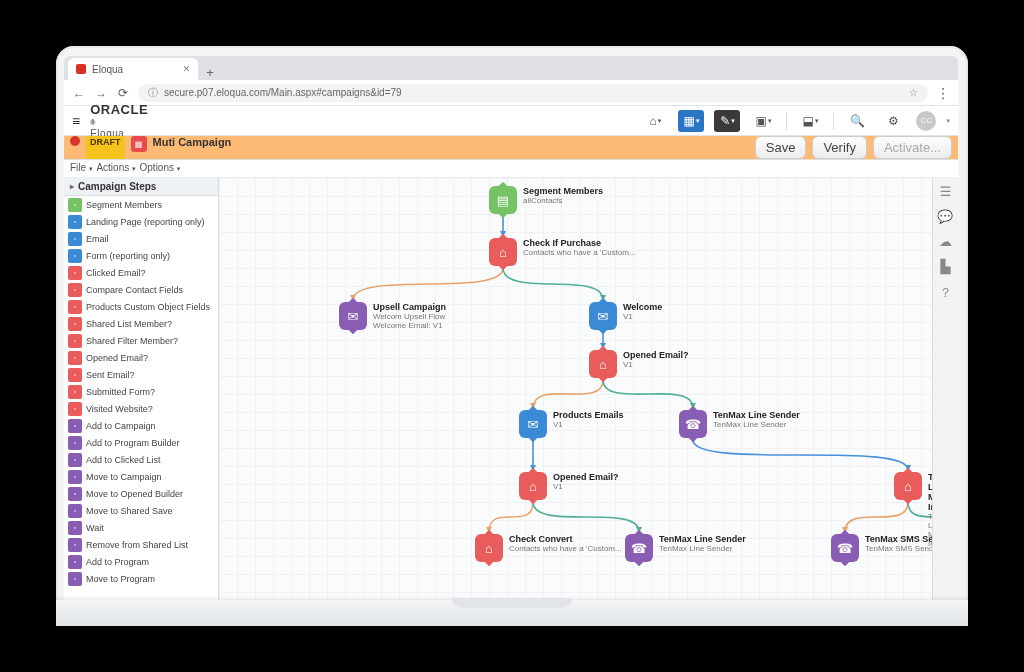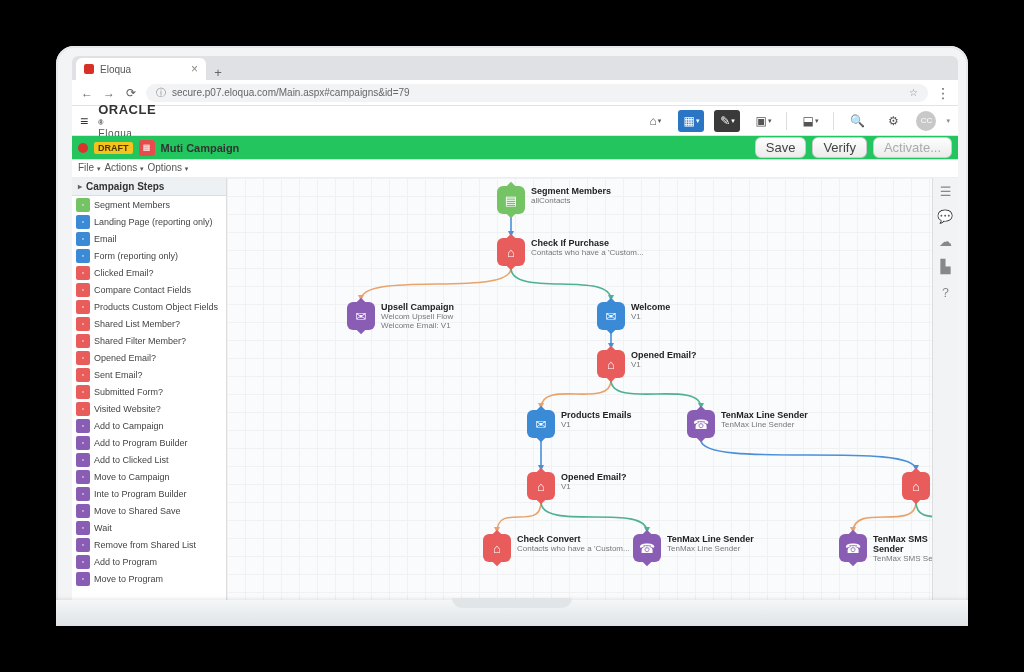--- a/index.html
+++ b/index.html
@@ -1,17 +1,17 @@
 <!DOCTYPE html>
 <html><head>
 <meta charset="utf-8">
 <style>
   * { margin:0; padding:0; box-sizing:border-box; }
   body { background:#000; font-family:"Helvetica Neue",Arial,sans-serif; display:flex; align-items:center; justify-content:center; height:672px; }
-  .laptop { width:912px; height:580px; background:#f2f4f5; border-radius:18px 18px 0 0; box-shadow:inset 0 0 0 2px #e5e9ec, 0 2px 6px rgba(0,0,0,.3); position:relative; overflow:hidden; padding:10px 10px 0 16px; }
+  .laptop { width:912px; height:580px; background:#f2f4f5; border-radius:18px 18px 0 0; box-shadow:inset 0 0 0 2px #e5e9ec, 0 2px 6px rgba(0,0,0,.3); position:relative; overflow:hidden; padding:10px 10px 0 8px; }
   .laptop-base { position:absolute; left:50%; bottom:-8px; transform:translateX(-50%); width:980px; height:34px; border-radius:0 0 40px 40px/0 0 18px 18px; background:linear-gradient(#f4f6f7,#d9dee2); box-shadow:0 4px 8px rgba(0,0,0,.4); }
   .laptop-notch { position:absolute; top:-2px; left:50%; transform:translateX(-50%); width:120px; height:10px; background:#e1e5e8; border-radius:0 0 10px 10px; }
   .screen { width:100%; height:100%; background:#fff; border-radius:6px; overflow:hidden; display:flex; flex-direction:column; font-size:10px; color:#333; }
   
   .tabbar { height:24px; background:#dfe1e4; display:flex; align-items:flex-end; padding-left:4px; gap:4px; }
   .tab { background:#fff; height:22px; min-width:130px; border-radius:6px 6px 0 0; display:flex; align-items:center; padding:0 8px; gap:6px; font-size:10px; color:#555; }
   .tab-favicon { width:10px; height:10px; background:#d93025; border-radius:2px; }
   .tab-close { margin-left:auto; color:#888; font-size:12px; }
   .newtab { width:16px; height:16px; display:flex; align-items:center; justify-content:center; color:#666; font-size:13px; }
   .addrbar { height:26px; background:#fff; border-bottom:1px solid #e2e3e6; display:flex; align-items:center; padding:0 8px; gap:8px; color:#5f6368; }
@@ -27,21 +27,21 @@
   .brand-sub { font-weight:normal; font-size:10px; color:#555; }
   .brand-r { font-size:7px; vertical-align:super; }
   .appbar-spacer { flex:1; }
   .tool { width:26px; height:22px; border-radius:3px; display:flex; align-items:center; justify-content:center; color:#555; font-size:12px; position:relative; }
   .tool .caret { font-size:7px; margin-left:1px; }
   .tool.blue { background:#2a76c4; color:#fff; }
   .tool.dark { background:#3a3a3a; color:#fff; }
   .avatar { width:20px; height:20px; border-radius:50%; background:#c8c8c8; font-size:8px; color:#fff; display:flex; align-items:center; justify-content:center; }
   .sep { width:1px; height:18px; background:#ddd; }
   
-  .titlerow { height:24px; background:#22c55e; border-bottom:1px solid #ddd; display:flex; align-items:center; padding:0 6px; gap:6px; }
+  .titlerow { height:24px; background:#fdba74; border-bottom:1px solid #ddd; display:flex; padding:0 6px; gap:6px; }
   .dot-red { width:10px; height:10px; border-radius:50%; background:#d9342b; display:inline-block; }
   .draft { background:#f6c21c; color:#4b3600; font-weight:bold; font-size:9px; padding:1px 4px; border-radius:2px; }
   .title-ico { width:16px; height:16px; background:#e64c4c; border-radius:3px; display:flex; align-items:center; justify-content:center; color:#fff; font-size:8px; }
   .titlerow h1 { font-size:11px; font-weight:bold; }
   .btn { background:linear-gradient(#fdfdfd,#ececec); border:1px solid #ccc; border-radius:6px; padding:2px 10px; font-size:13px; color:#444; }
   .btn.disabled { color:#aaa; }
   .menubar { height:18px; display:flex; gap:4px; padding:2px 6px; border-bottom:1px solid #eee; font-size:10px; color:#555; }
   .menubar span .c { font-size:7px; }
   
   .main { flex:1; display:flex; position:relative; overflow:hidden; }
@@ -198,21 +198,21 @@
             <div class="side-item">
               <span class="side-ico" style="background:#8a5db5">▫</span>
               <span>Add to Clicked List</span>
             </div>
             <div class="side-item">
               <span class="side-ico" style="background:#8a5db5">▫</span>
               <span>Move to Campaign</span>
             </div>
             <div class="side-item">
               <span class="side-ico" style="background:#8a5db5">▫</span>
-              <span>Inte to Program Builder</span>
+              <span>Move to Opened Builder</span>
             </div>
             <div class="side-item">
               <span class="side-ico" style="background:#8a5db5">▫</span>
               <span>Move to Shared Save</span>
             </div>
             <div class="side-item">
               <span class="side-ico" style="background:#8a5db5">▫</span>
               <span>Wait</span>
             </div>
             <div class="side-item">

